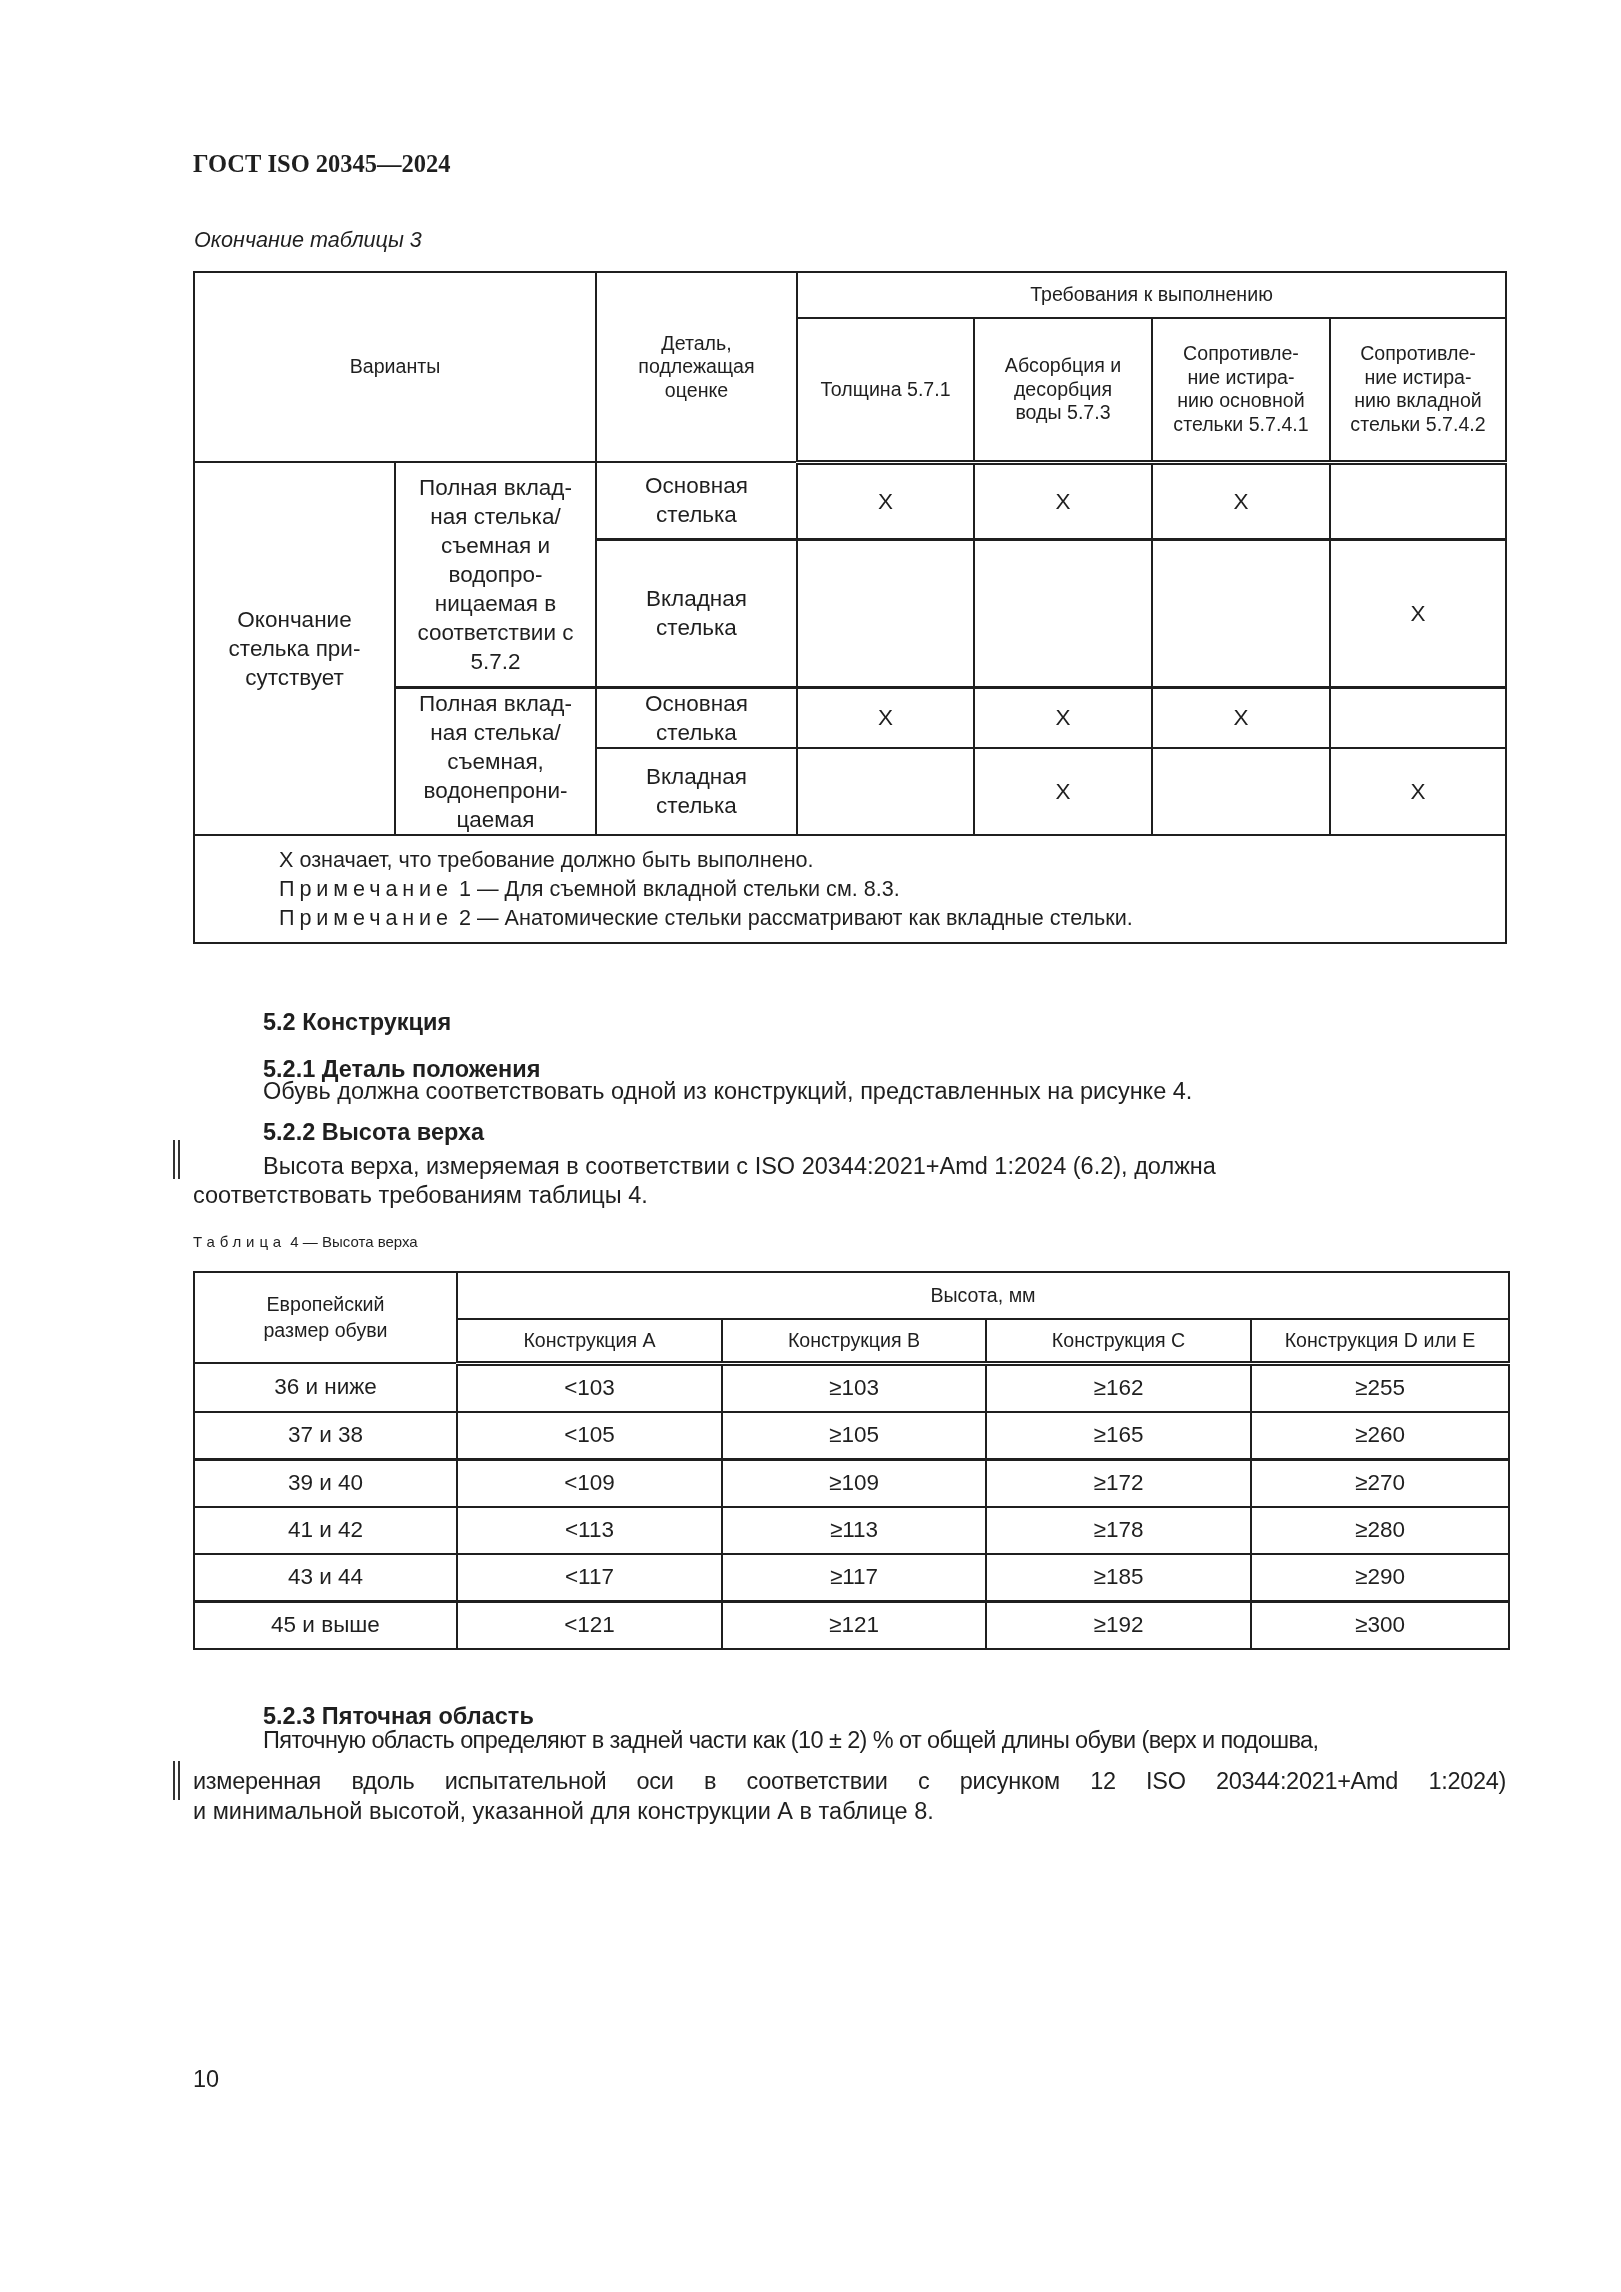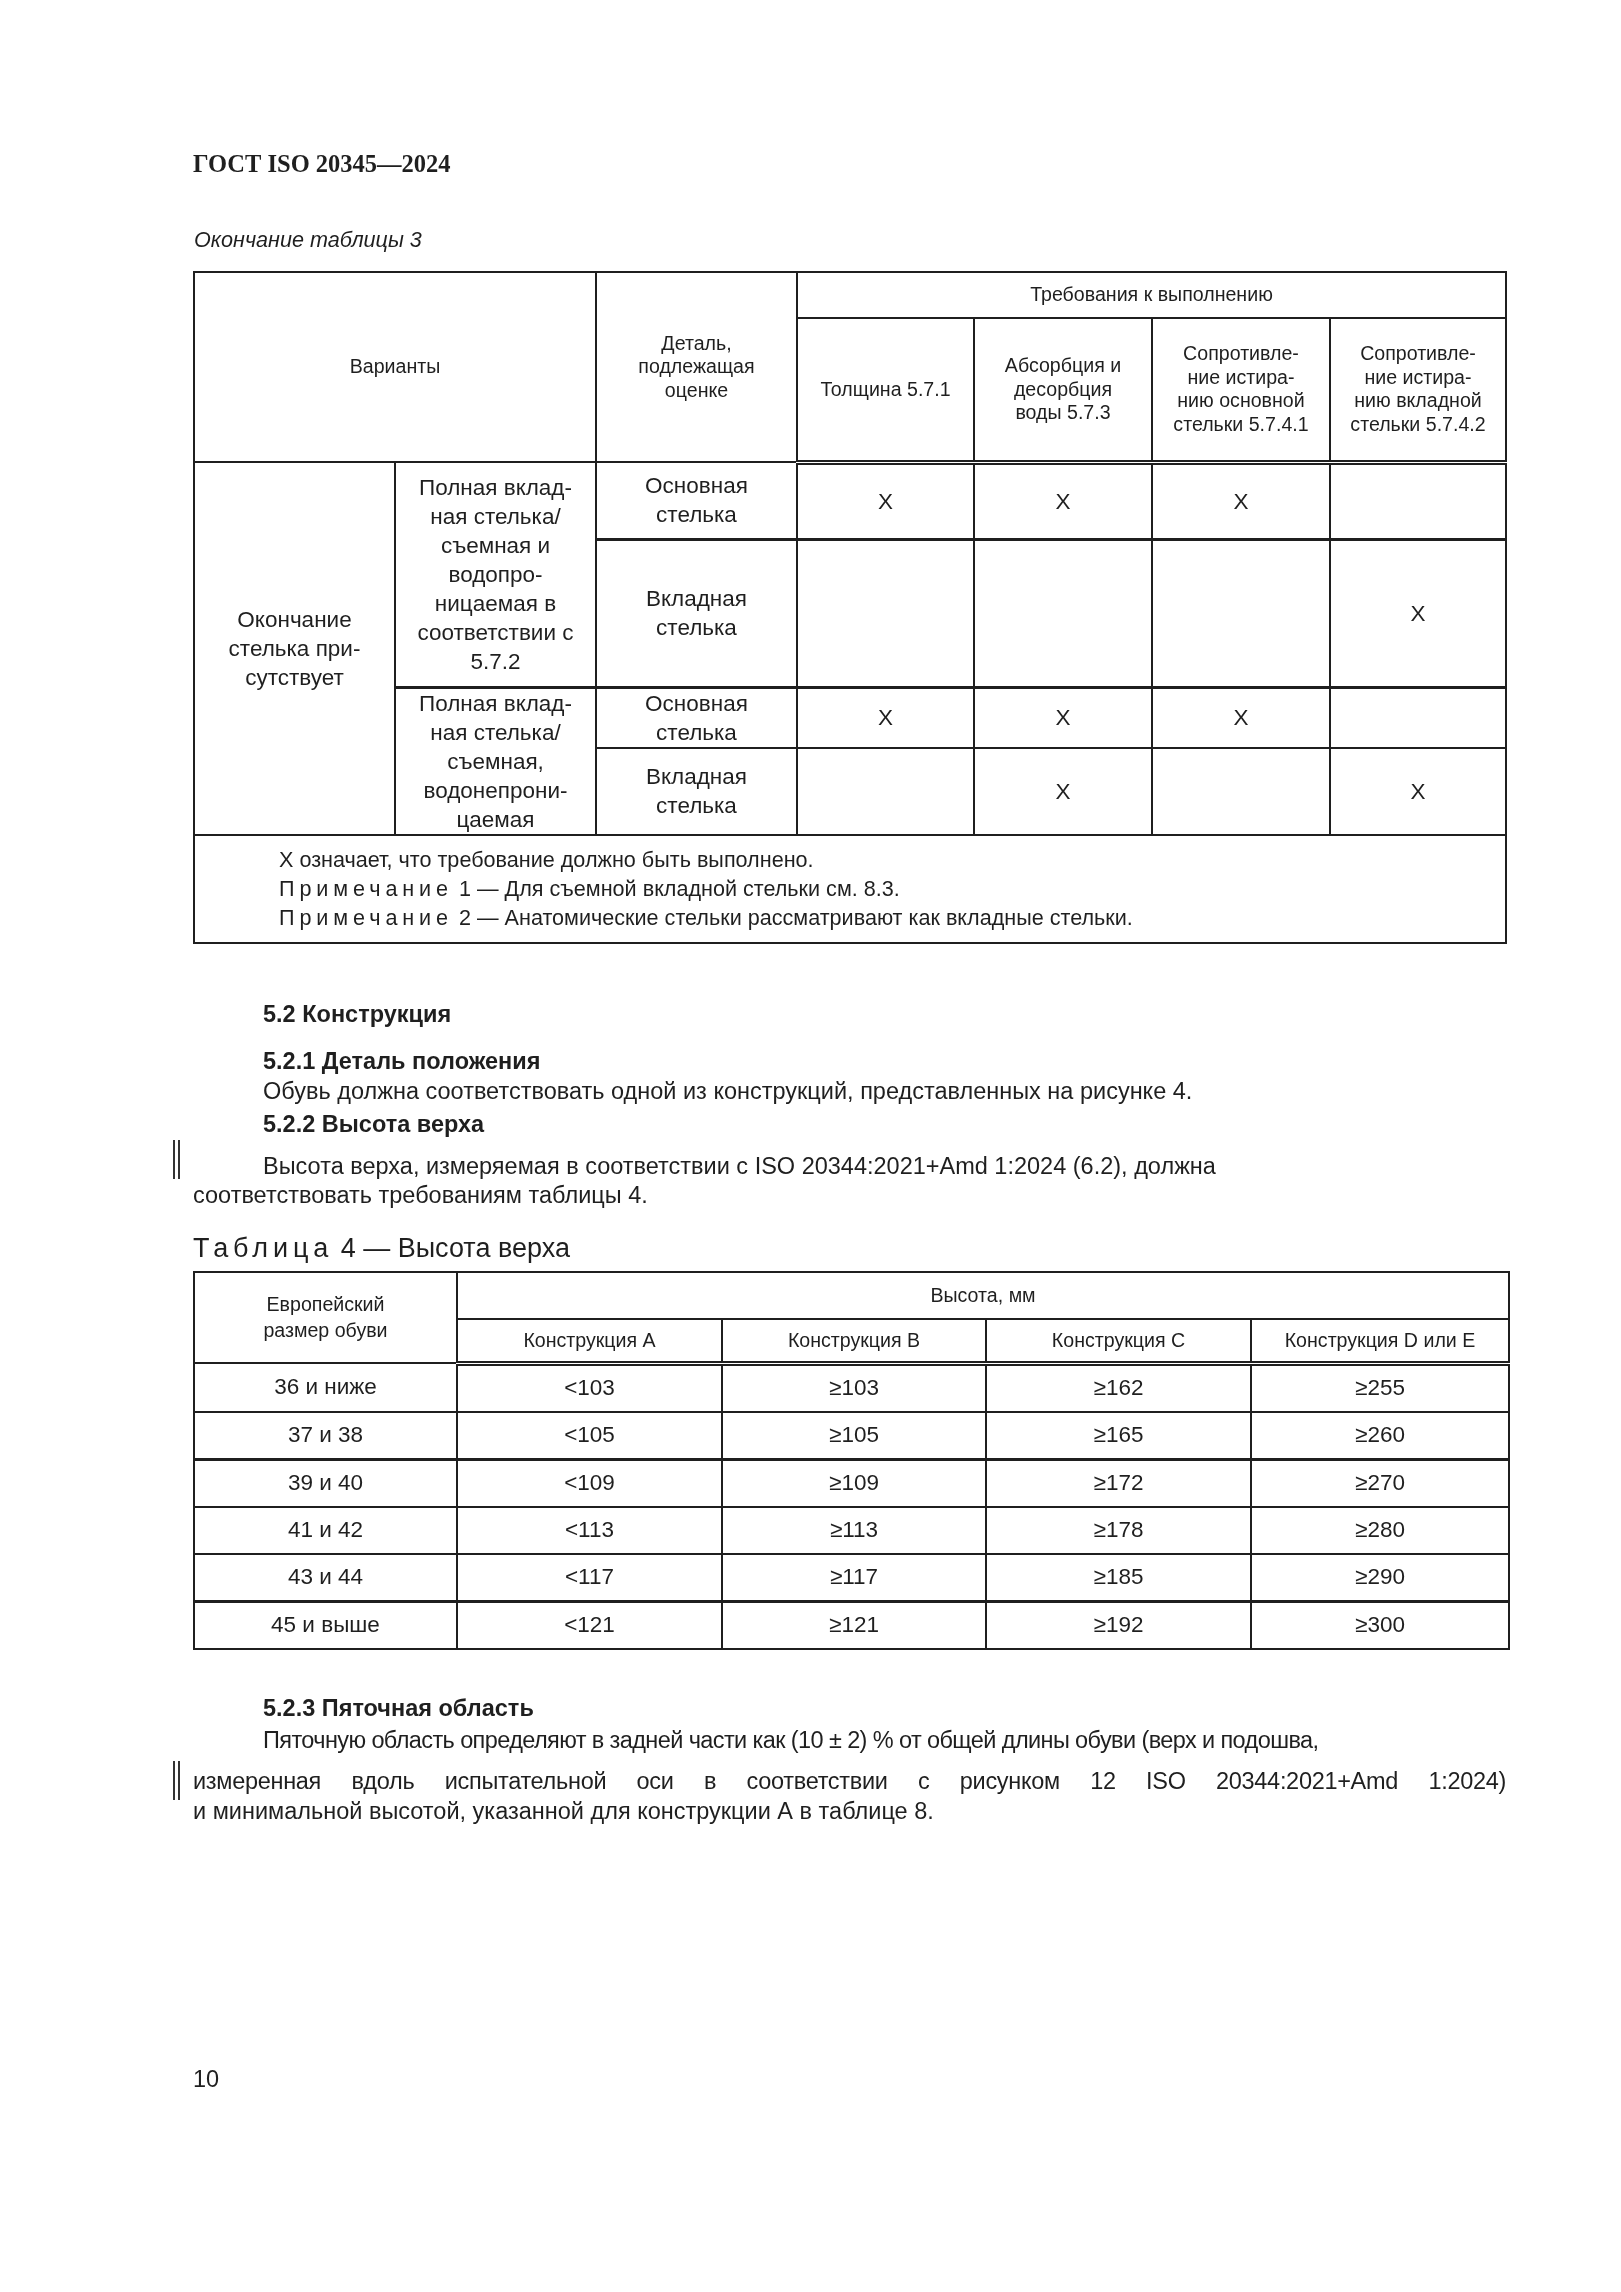--- a/index.html
+++ b/index.html
@@ -14,31 +14,31 @@
            font-weight:normal; padding:0 3.9px; }
 
   
   #t3 { left:193px; top:271px; width:1313px; font-size:22.5px; line-height:29px; }
   #t3 .hd { font-size:19.6px; line-height:23.5px; }
   #t3 tr.hdr-last td, #t3 tr.hdr-last th { border-bottom:5.9px double #1f1f1f; }
   #t3 .thick-top td { border-top:3.9px solid #1f1f1f; }
   .notes-cell { text-align:left; padding:9.8px 0 9.8px 84px !important; font-size:21.6px; line-height:29px; }
   .sp { letter-spacing:4.9px; }
 
-  .h-sec { font-weight:bold; font-size:23.5px; }
+  .h-sec { font-weight:bold; font-size:23.5px;margin-top:8px; }
   .p { font-size:23.5px; line-height:29px; }
   .changebar { width:2.9px; border-left:2px solid #333; border-right:2px solid #333; }
 
   
   #t4 { left:193px; top:1271px; width:1313px; font-size:22.5px; }
   #t4 .hd { font-size:19.6px; line-height:25.5px; }
   #t4 tr.hdr-last th { border-bottom:5.9px double #1f1f1f; }
   #t4 td { height:45px; }
   #t4 tr.thick td { border-top:3.9px solid #1f1f1f; }
-  .tcap { left:193px; top:1233px; font-size:27px; }
+  .tcap { left:193px; top:1233px; font-size:15px; }
   .pgnum { left:193px; top:2066px; font-size:23.5px; }
 </style>
 </head>
 <body>
 
 <div class="abs doc-title">ГОСТ ISO 20345—2024</div>
 <div class="abs italic-cap">Окончание таблицы 3</div>
 
 <table id="t3">
   <colgroup>

